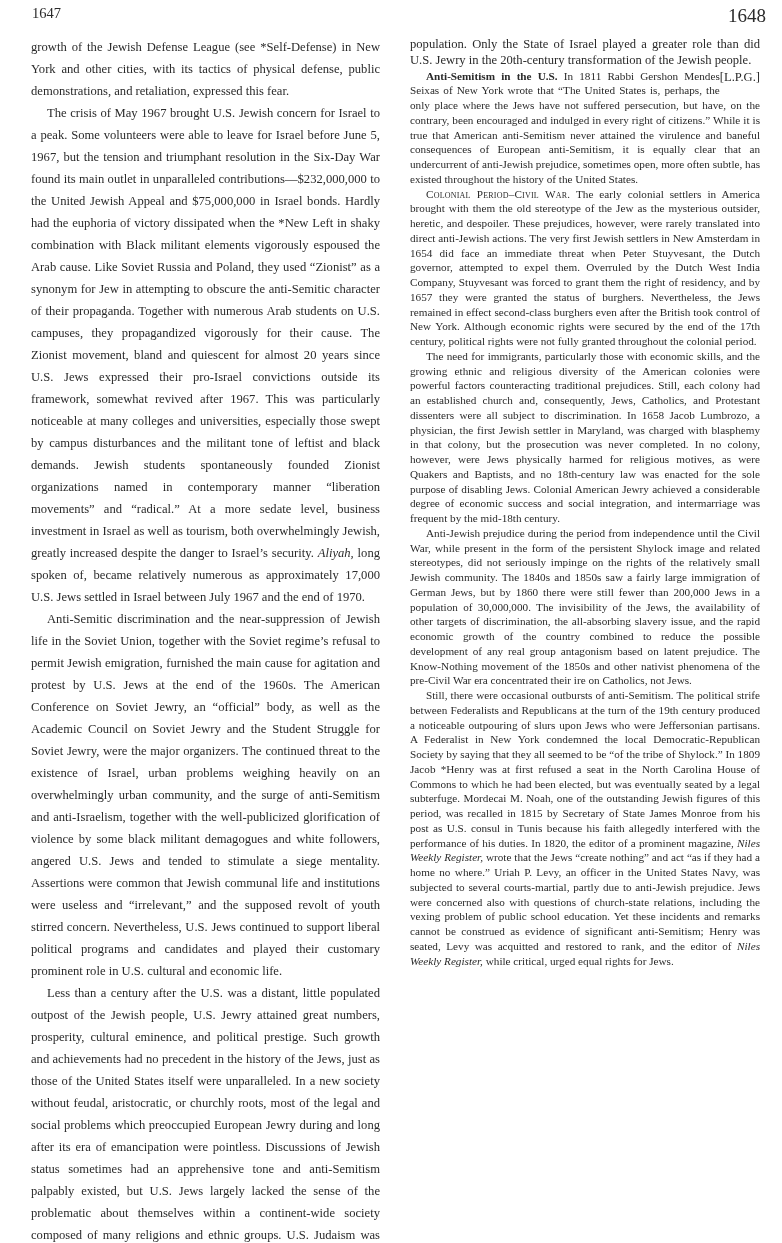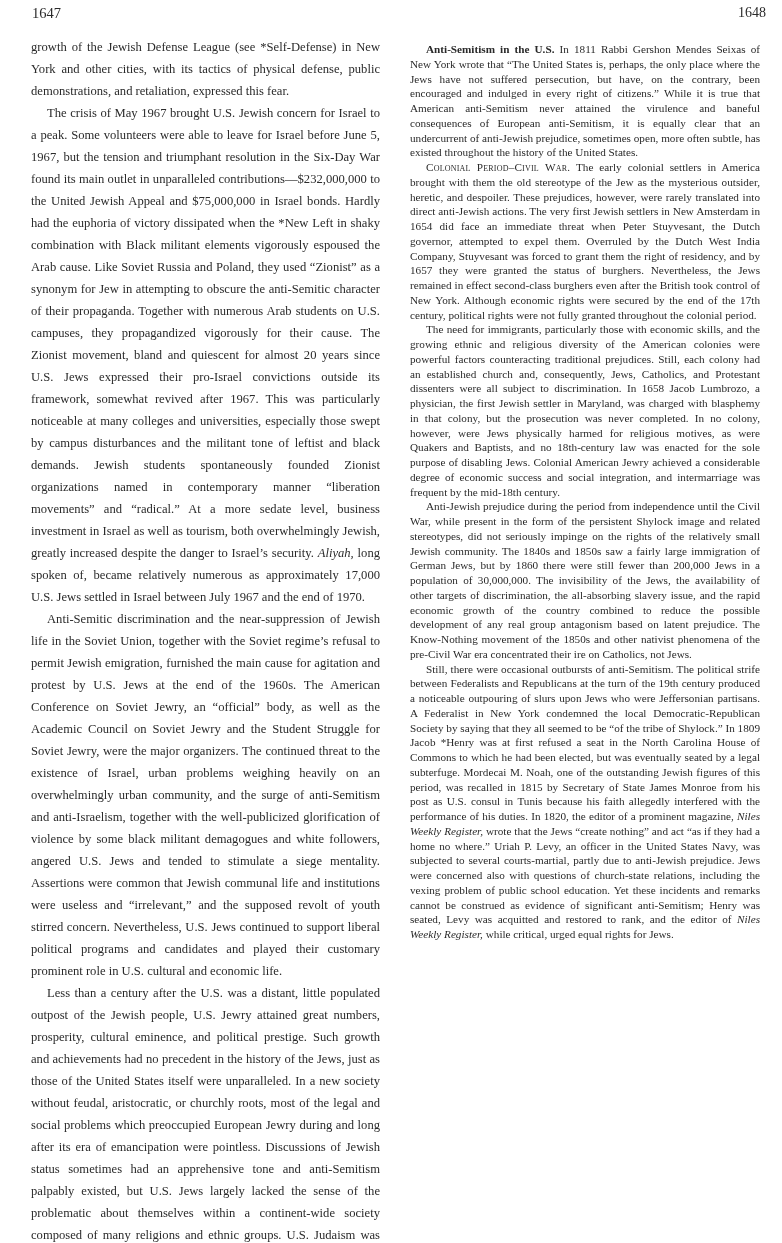--- a/index.html
+++ b/index.html
@@ -1,28 +1,28 @@
 <!DOCTYPE html>
 <html><head>
 <meta charset="utf-8">
 <style>
   html, body { margin: 0; padding: 0; background: #ffffff; }
   body { width: 782px; height: 1243px; overflow: hidden; position: relative;
          font-family: "Liberation Serif", "DejaVu Serif", serif; color: #2a2a2a; }
   .header { position: absolute; top: 0; left: 0; width: 782px; height: 30px; margin-left: 12px; }
   .pg-left { position: absolute; left: 20px; top: 5px; font-size: 14.5px; }
-  .pg-right { position: absolute; right: 28px; top: 5px; font-size: 14px; }
+  .pg-right { position: absolute; right: 28px; top: 5px; font-size: 19px; }
   .running-title { position: absolute; left: 0; right: 0; top: 5px; text-align: center;
                    font-size: 14.5px; letter-spacing: 0.3px; }
   .col { position: absolute; top: 36px; text-align: justify; }
   .col-left { left: 31px; width: 349px; font-size: 12.6px; line-height: 22px; }
   .col-right { left: 410px; width: 350px; font-size: 11.2px; line-height: 14.75px; }
   .col p { margin: 0; text-indent: 16px; hyphens: none; }
   .col p.noindent { text-indent: 0; }
-  .col-right p.gap { margin-top: 6px; }
+  .col-right p.gap { }
   .signoff { float: right; }
   .sc { font-variant: small-caps; letter-spacing: 0.2px; }
   b { font-weight: bold; }
   i { }
 </style>
 </head>
 <body>
 
 <div class="header">
   <span class="pg-left">1647</span>
@@ -30,18 +30,19 @@
 </div>
 
 <div class="col col-left">
   <p class="noindent">growth of the Jewish Defense League (see *Self-Defense) in New York and other cities, with its tactics of physical defense, public demonstrations, and retaliation, expressed this fear.</p>
   <p><span>The crisis of May 1967 brought U.S. Jewish concern for Israel to a peak. Some volunteers were able to leave for Israel before June 5, 1967, but the tension and triumphant resolution in the Six-Day War found its main outlet in unparalleled contributions—$232,000,000 to the United Jewish Appeal and $75,000,000 in Israel bonds. Hardly had the euphoria of victory dissipated when the *New Left in shaky combination with Black militant elements vigorously espoused the Arab cause. Like Soviet Russia and Poland, they used “Zionist” as a synonym for Jew in attempting to obscure the anti-Semitic character of their propaganda. Together with numerous Arab students on U.S. campuses, they propagandized vigorously for their cause. The Zionist movement, bland and quiescent for almost 20 years since U.S. Jews expressed their pro-Israel convictions outside its framework, somewhat revived after 1967. This was particularly noticeable at many colleges and universities, especially those swept by campus disturbances and the militant tone of leftist and black demands. Jewish students spontaneously founded Zionist organizations named in contemporary manner “liberation movements” and “radical.” At a more sedate level, business investment in Israel as well as tourism, both overwhelmingly Jewish, greatly increased despite the danger to Israel’s security.</span> <i>Aliyah,</i> <span>long spoken of, became relatively numerous as approximately 17,000 U.S. Jews settled in Israel between July 1967 and the end of 1970.</span></p>
   <p>Anti-Semitic discrimination and the near-suppression of Jewish life in the Soviet Union, together with the Soviet regime’s refusal to permit Jewish emigration, furnished the main cause for agitation and protest by U.S. Jews at the end of the 1960s. The American Conference on Soviet Jewry, an “official” body, as well as the Academic Council on Soviet Jewry and the Student Struggle for Soviet Jewry, were the major organizers. The continued threat to the existence of Israel, urban problems weighing heavily on an overwhelmingly urban community, and the surge of anti-Semitism and anti-Israelism, together with the well-publicized glorification of violence by some black militant demagogues and white followers, angered U.S. Jews and tended to stimulate a siege mentality. Assertions were common that Jewish communal life and institutions were useless and “irrelevant,” and the supposed revolt of youth stirred concern. Nevertheless, U.S. Jews continued to support liberal political programs and candidates and played their customary prominent role in U.S. cultural and economic life.</p>
   <p>Less than a century after the U.S. was a distant, little populated outpost of the Jewish people, U.S. Jewry attained great numbers, prosperity, cultural eminence, and political prestige. Such growth and achievements had no precedent in the history of the Jews, just as those of the United States itself were unparalleled. In a new society without feudal, aristocratic, or churchly roots, most of the legal and social problems which preoccupied European Jewry during and long after its era of emancipation were pointless. Discussions of Jewish status sometimes had an apprehensive tone and anti-Semitism palpably existed, but U.S. Jews largely lacked the sense of the problematic about themselves within a continent-wide society composed of many religions and ethnic groups. U.S. Judaism was the creation of the Jewish common man who immigrated to the U.S. Humanitarianism, skill at organization, liking for innovation, and confidence in unlimited social and material improvement profoundly influenced Judaism. In U.S. life the Jewish role was far in excess of the small Jewish percentage of the</p>
 </div>
 
 <div class="col col-right">
+  <p class="noindent" style="font-size:12.6px; line-height:16.3px;"><span>population. Only the State of Israel played a greater role than did U.S. Jewry in the 20th-century transformation of the Jewish people.</span> <span class="signoff">[L.P.G.]</span></p>
   <p class="gap"><b>Anti-Semitism in the U.S.</b> <span>In 1811 Rabbi Gershon Mendes Seixas of New York wrote that “The United States is, perhaps, the only place where the Jews have not suffered persecution, but have, on the contrary, been encouraged and indulged in every right of citizens.” While it is true that American anti-Semitism never attained the virulence and baneful consequences of European anti-Semitism, it is equally clear that an undercurrent of anti-Jewish prejudice, sometimes open, more often subtle, has existed throughout the history of the United States.</span></p>
   <p><span class="sc">Colonial Period–Civil War.</span> <span>The early colonial settlers in America brought with them the old stereotype of the Jew as the mysterious outsider, heretic, and despoiler. These prejudices, however, were rarely translated into direct anti-Jewish actions. The very first Jewish settlers in New Amsterdam in 1654 did face an immediate threat when Peter Stuyvesant, the Dutch governor, attempted to expel them. Overruled by the Dutch West India Company, Stuyvesant was forced to grant them the right of residency, and by 1657 they were granted the status of burghers. Nevertheless, the Jews remained in effect second-class burghers even after the British took control of New York. Although economic rights were secured by the end of the 17th century, political rights were not fully granted throughout the colonial period.</span></p>
   <p>The need for immigrants, particularly those with economic skills, and the growing ethnic and religious diversity of the American colonies were powerful factors counteracting traditional prejudices. Still, each colony had an established church and, consequently, Jews, Catholics, and Protestant dissenters were all subject to discrimination. In 1658 Jacob Lumbrozo, a physician, the first Jewish settler in Maryland, was charged with blasphemy in that colony, but the prosecution was never completed. In no colony, however, were Jews physically harmed for religious motives, as were Quakers and Baptists, and no 18th-century law was enacted for the sole purpose of disabling Jews. Colonial American Jewry achieved a considerable degree of economic success and social integration, and intermarriage was frequent by the mid-18th century.</p>
   <p>Anti-Jewish prejudice during the period from independence until the Civil War, while present in the form of the persistent Shylock image and related stereotypes, did not seriously impinge on the rights of the relatively small Jewish community. The 1840s and 1850s saw a fairly large immigration of German Jews, but by 1860 there were still fewer than 200,000 Jews in a population of 30,000,000. The invisibility of the Jews, the availability of other targets of discrimination, the all-absorbing slavery issue, and the rapid economic growth of the country combined to reduce the possible development of any real group antagonism based on latent prejudice. The Know-Nothing movement of the 1850s and other nativist phenomena of the pre-Civil War era concentrated their ire on Catholics, not Jews.</p>
   <p><span>Still, there were occasional outbursts of anti-Semitism. The political strife between Federalists and Republicans at the turn of the 19th century produced a noticeable outpouring of slurs upon Jews who were Jeffersonian partisans. A Federalist in New York condemned the local Democratic-Republican Society by saying that they all seemed to be “of the tribe of Shylock.” In 1809 Jacob *Henry was at first refused a seat in the North Carolina House of Commons to which he had been elected, but was eventually seated by a legal subterfuge. Mordecai M. Noah, one of the outstanding Jewish figures of this period, was recalled in 1815 by Secretary of State James Monroe from his post as U.S. consul in Tunis because his faith allegedly interfered with the performance of his duties. In 1820, the editor of a prominent magazine,</span> <i>Niles Weekly Register,</i> <span>wrote that the Jews “create nothing” and act “as if they had a home no where.” Uriah P. Levy, an officer in the United States Navy, was subjected to several courts-martial, partly due to anti-Jewish prejudice. Jews were concerned also with questions of church-state relations, including the vexing problem of public school education. Yet these incidents and remarks cannot be construed as evidence of significant anti-Semitism; Henry was seated, Levy was acquitted and restored to rank, and the editor of</span> <i>Niles Weekly Register,</i> <span>while critical, urged equal rights for Jews.</span></p>
 </div>
 
 </body></html>

